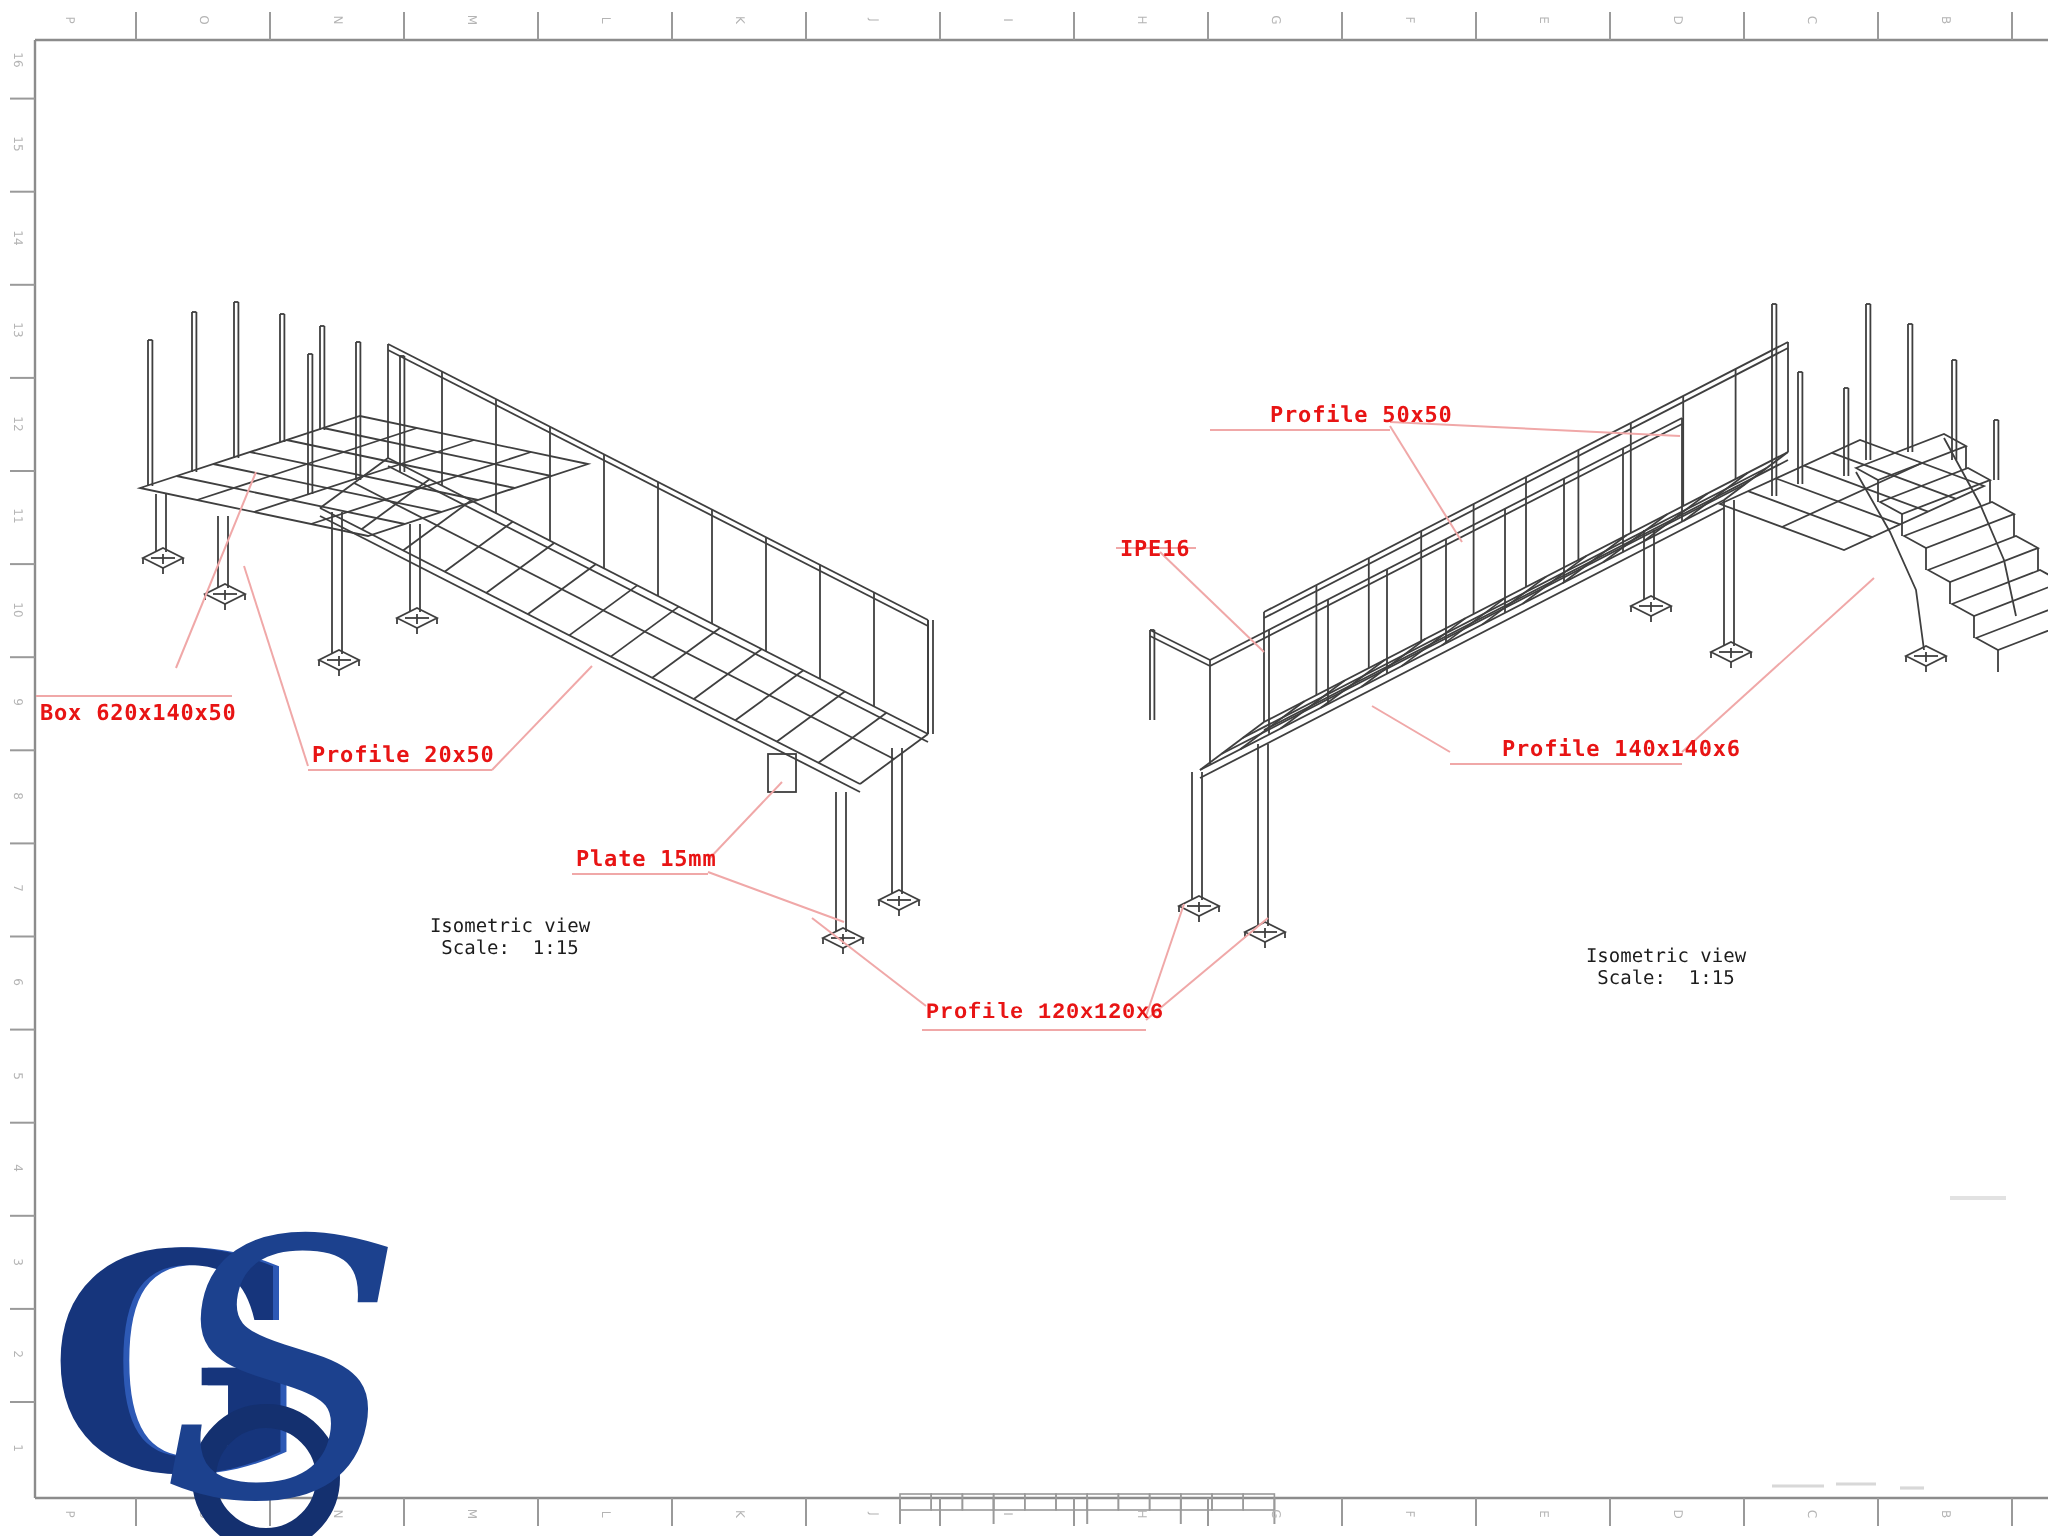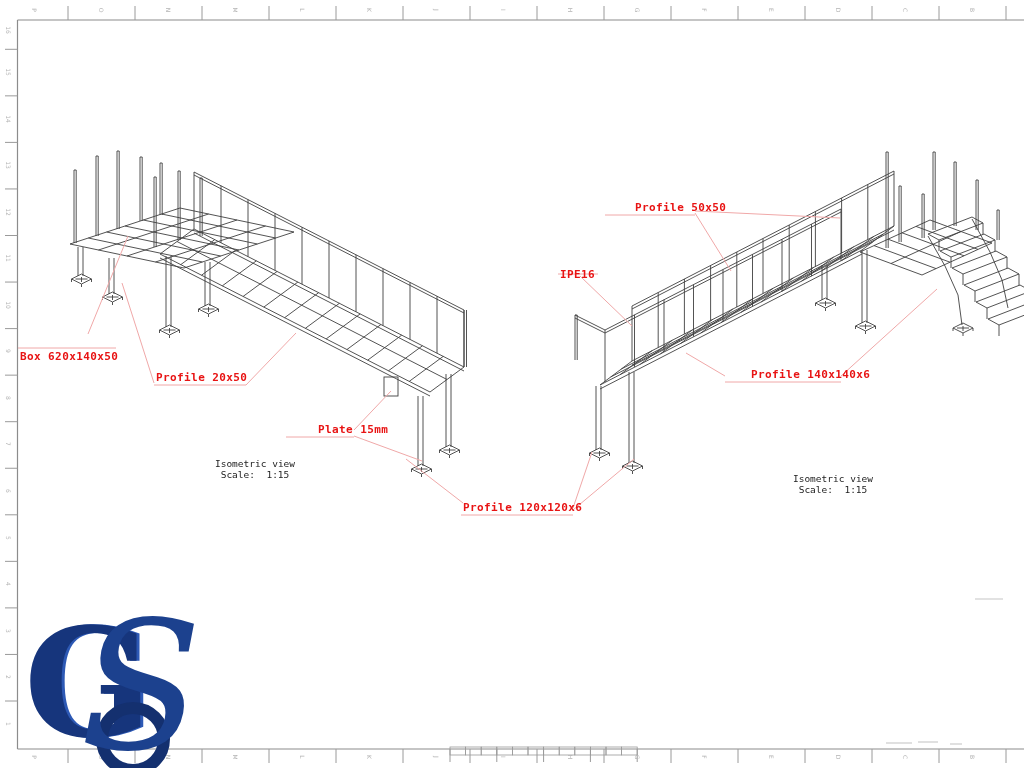--- a/index.html
+++ b/index.html
@@ -372,22 +372,22 @@
         <line x1="558" y1="274" x2="598" y2="274" stroke="#f0a8a8" stroke-width="1"></line>
         <line x1="580" y1="276" x2="632" y2="326" stroke="#f0a8a8" stroke-width="1"></line>
         <line x1="725" y1="382" x2="841" y2="382" stroke="#f0a8a8" stroke-width="1"></line>
         <line x1="725" y1="376" x2="686" y2="353" stroke="#f0a8a8" stroke-width="1"></line>
         <line x1="841" y1="376" x2="937" y2="289" stroke="#f0a8a8" stroke-width="1"></line>
       </g>
     </svg>
   <div id="labels">
       <div class="ann" style="left: 20px; top: 350px; color: rgb(232, 20, 20);">Box 620x140x50</div>
       <div class="ann" style="left: 156px; top: 371px; color: rgb(232, 20, 20);">Profile 20x50</div>
-      <div class="ann" style="left: 288px; top: 423px; color: rgb(232, 20, 20); margin-left: 30px;">Plate 15mm</div>
-      <div class="ann" style="left: 463px; top: 501px; color: rgb(232, 20, 20);">Profile 120x120x6</div>
+      <div class="ann" style="left: 288px; top: 423px; color: rgb(232, 20, 20);">Plate 15mm</div>
+      <div class="ann" style="left: 463px; top: 501px; color: rgb(232, 20, 20); font-family: Liberation Mono, monospace;">Profile 120x120x6</div>
       <div class="ann" style="left: 607px; top: 201px; color: rgb(232, 20, 20); margin-left: 28px;">Profile 50x50</div>
       <div class="ann" style="left: 560px; top: 268px; color: rgb(232, 20, 20);">IPE16</div>
       <div class="ann" style="left: 727px; top: 368px; color: rgb(232, 20, 20); margin-left: 24px;">Profile 140x140x6</div>
       <div class="cap" style="left: 255px; top: 458px; color: rgb(28, 28, 28);"><div>Isometric view</div><div>Scale:  1:15</div></div>
       <div class="cap" style="left: 833px; top: 473px; color: rgb(28, 28, 28);"><div>Isometric view</div><div>Scale:  1:15</div></div>
     </div>
   <div id="gridlabels">
       <div class="gl" style="left: 29px; top: 6px;">P</div>
       <div class="gl" style="left: 96px; top: 6px;">O</div>
       <div class="gl" style="left: 163px; top: 6px;">N</div>

